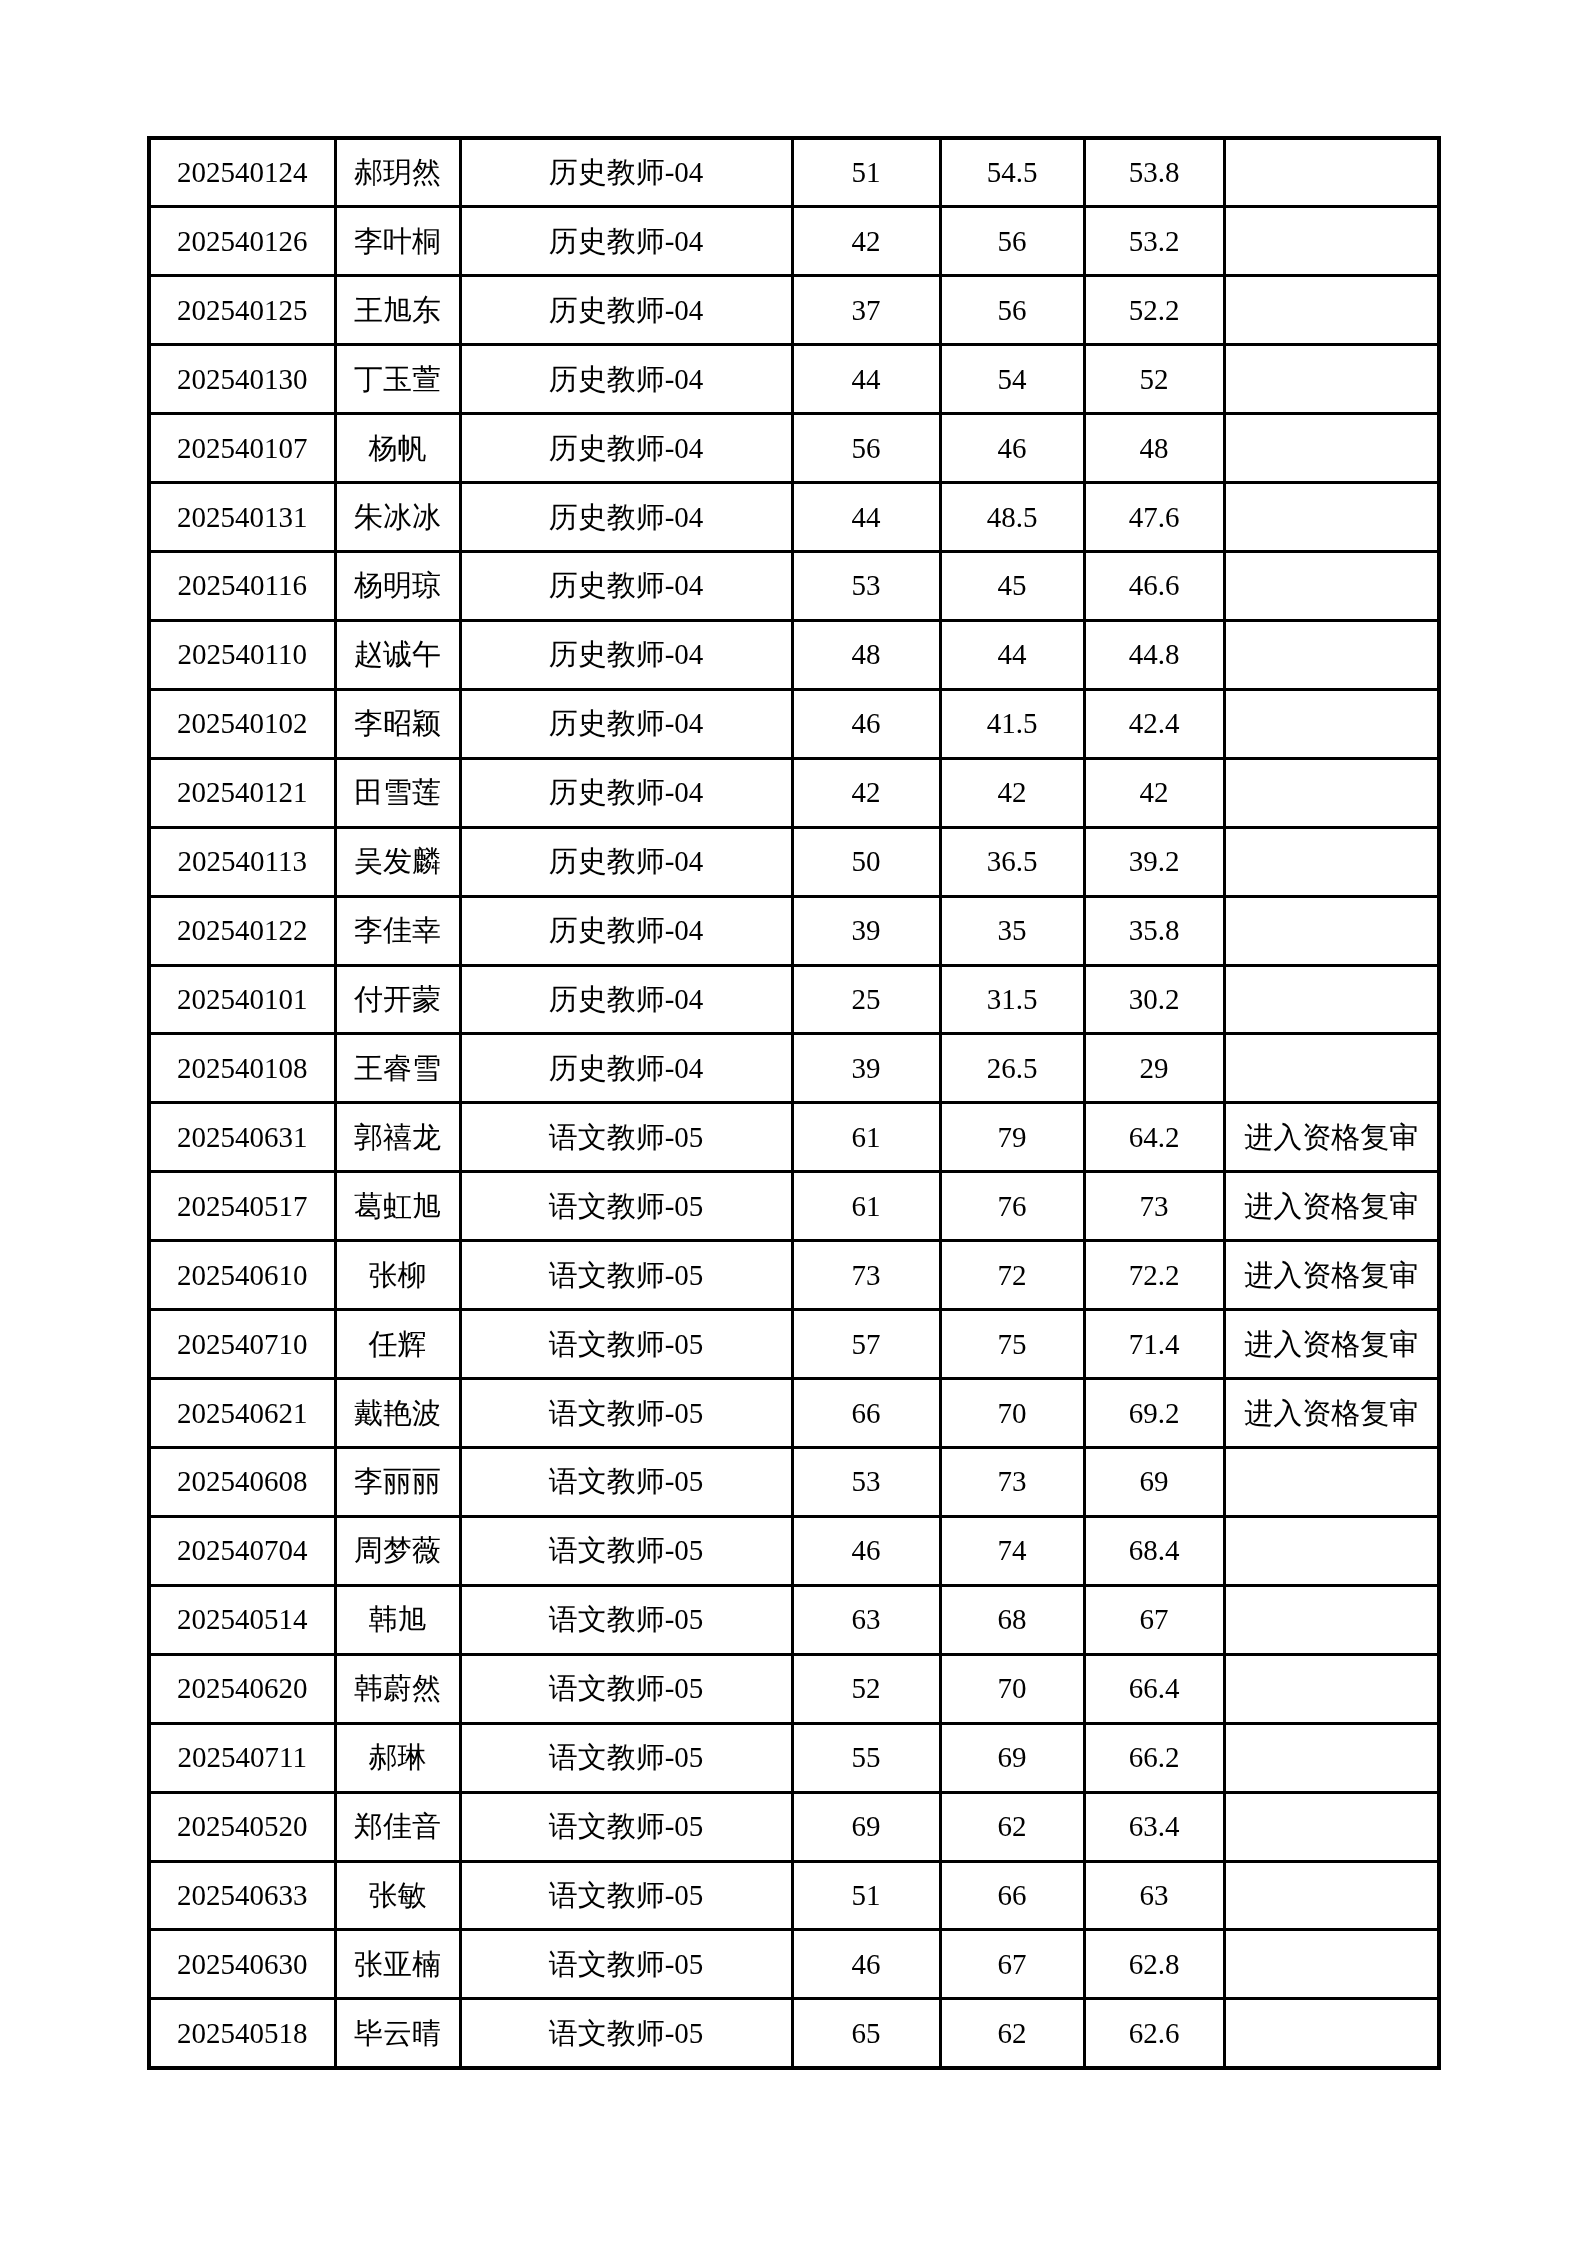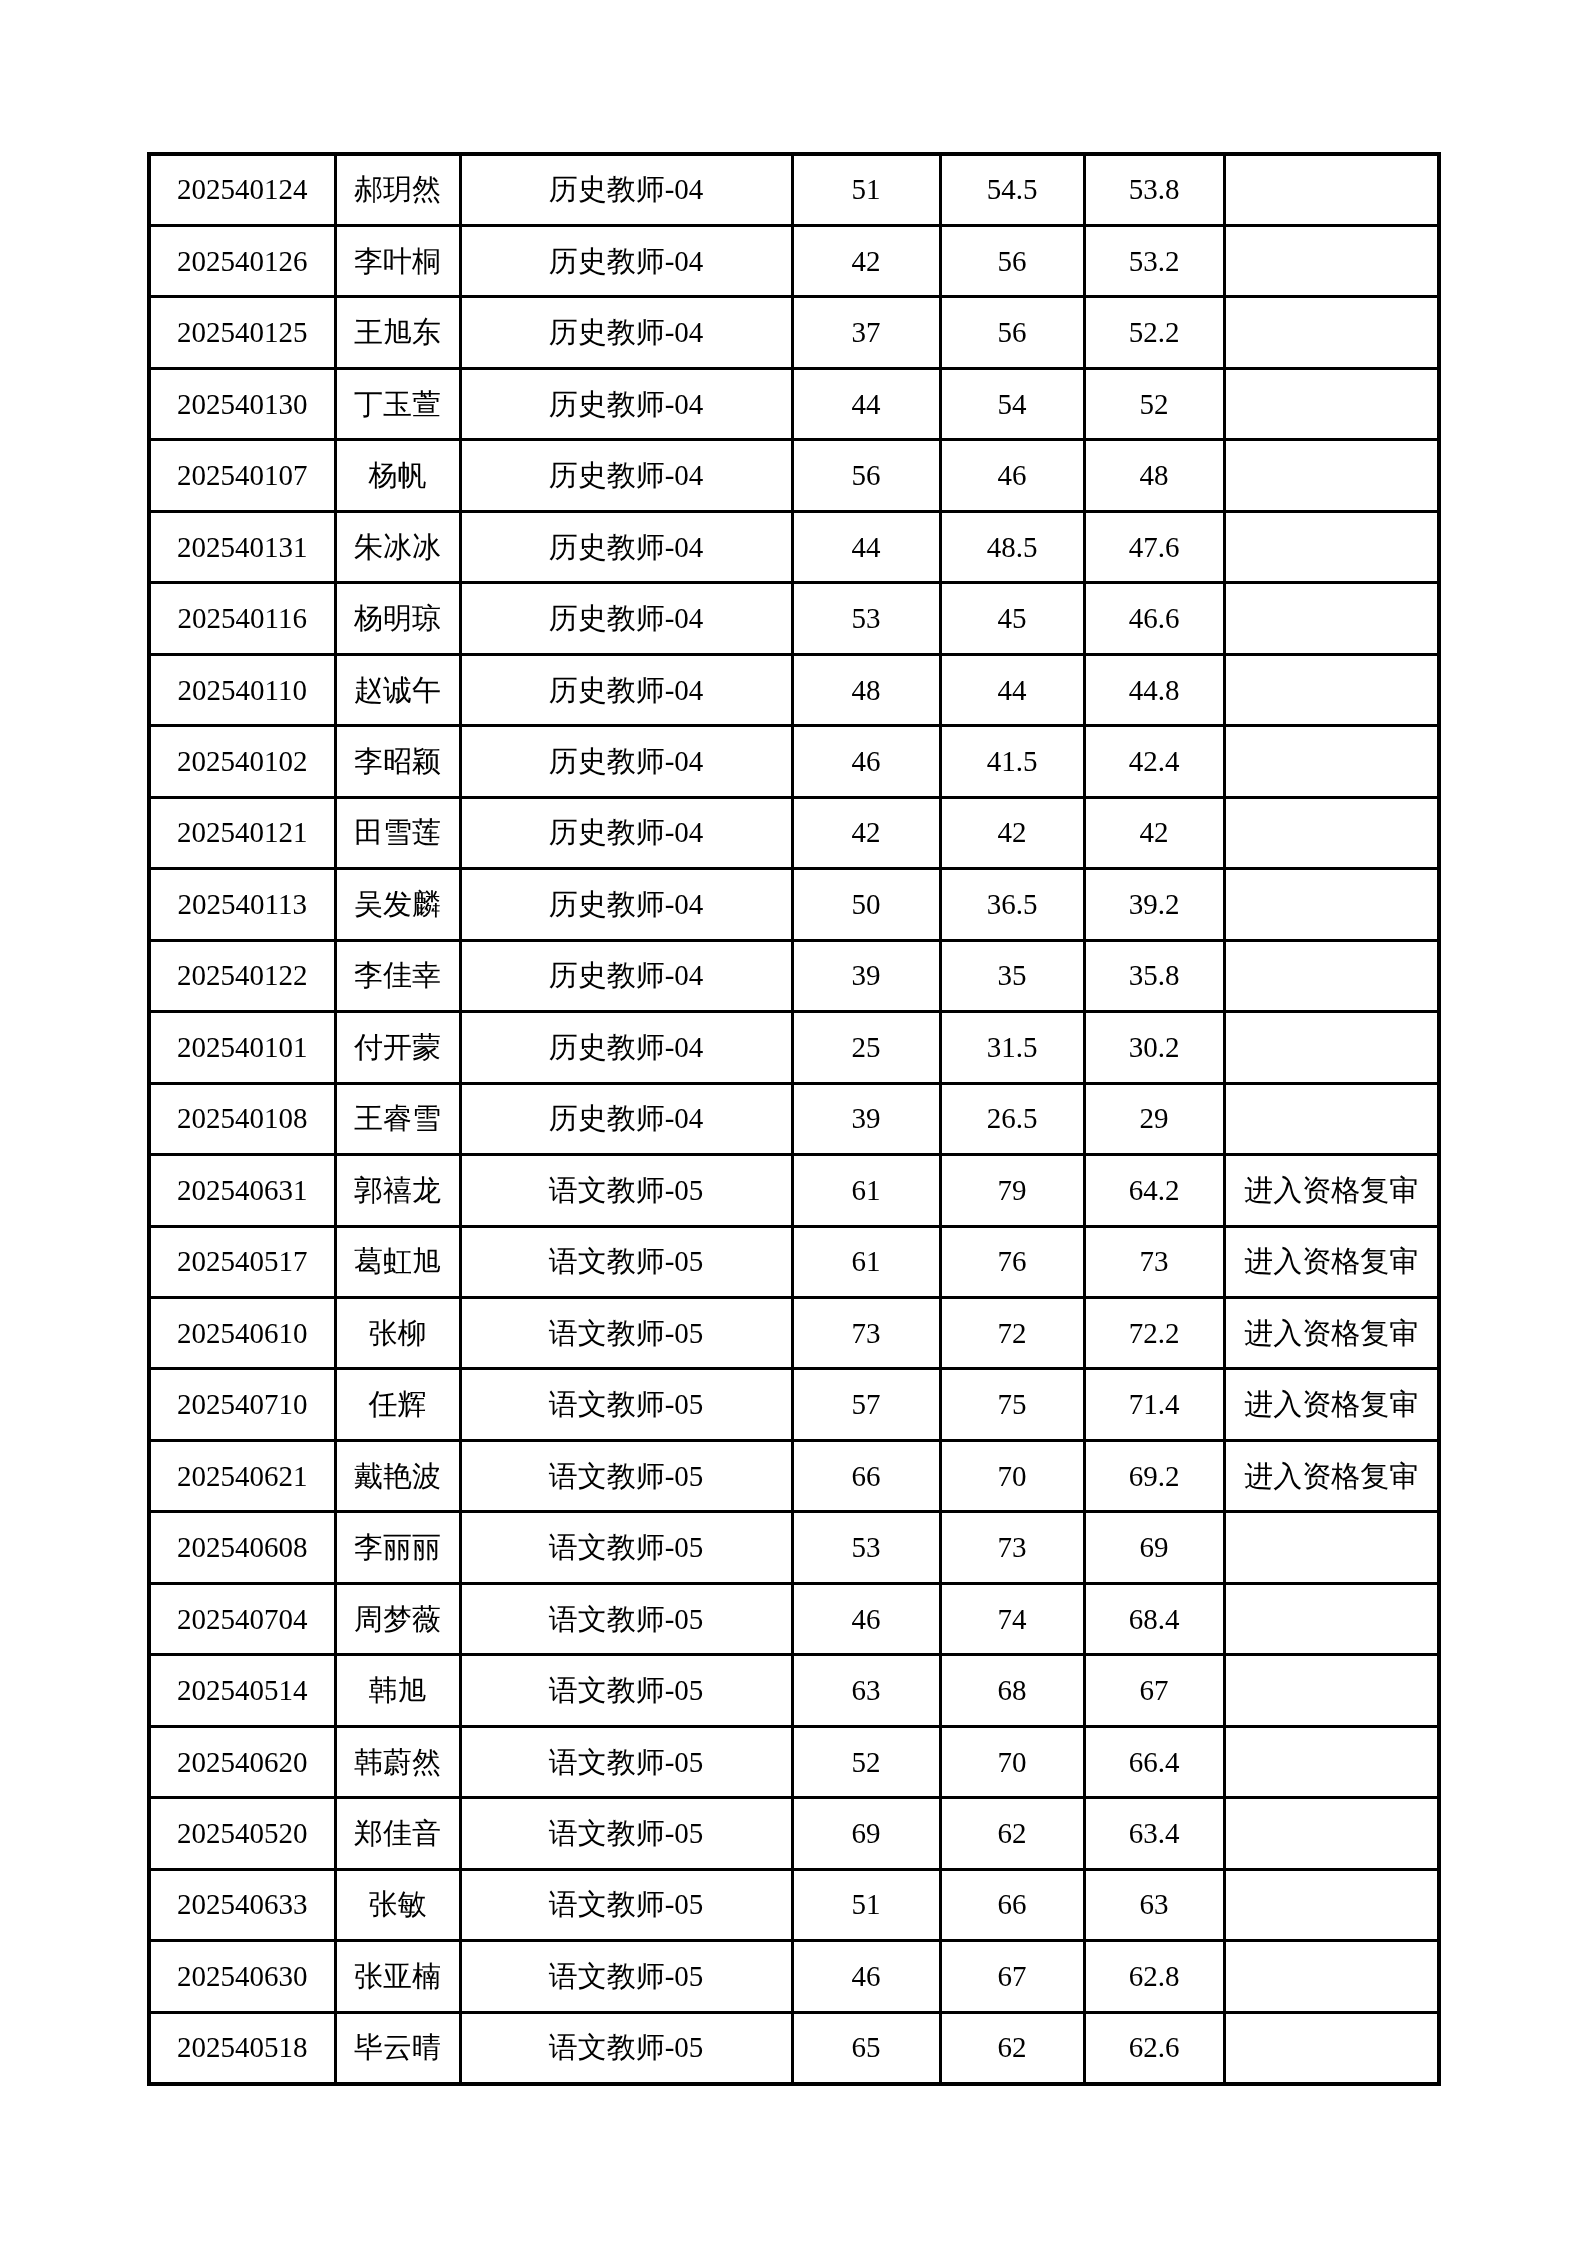--- a/index.html
+++ b/index.html
@@ -9,21 +9,21 @@
   body {
     width: 1588px;
     height: 2245px;
     background: #ffffff;
     position: relative;
     font-family: "Liberation Serif", "DejaVu Serif", serif;
   }
   table.results-table {
     position: absolute;
     left: 147px;
-    top: 152px;
+    top: 136px;
     width: 1290px;
     height: 1934px;
     border-collapse: collapse;
     table-layout: fixed;
     border: 4px solid #000000;
   }
   table.results-table td {
     border: 3px solid #000000;
     text-align: center;
     vertical-align: middle;
@@ -253,20 +253,29 @@
       <tr>
         <td>202540620</td>
         <td>韩蔚然</td>
         <td>语文教师-05</td>
         <td>52</td>
         <td>70</td>
         <td>66.4</td>
         <td></td>
       </tr>
       <tr>
+        <td>202540711</td>
+        <td>郝琳</td>
+        <td>语文教师-05</td>
+        <td>55</td>
+        <td>69</td>
+        <td>66.2</td>
+        <td></td>
+      </tr>
+      <tr>
         <td>202540520</td>
         <td>郑佳音</td>
         <td>语文教师-05</td>
         <td>69</td>
         <td>62</td>
         <td>63.4</td>
         <td></td>
       </tr>
       <tr>
         <td>202540633</td>

